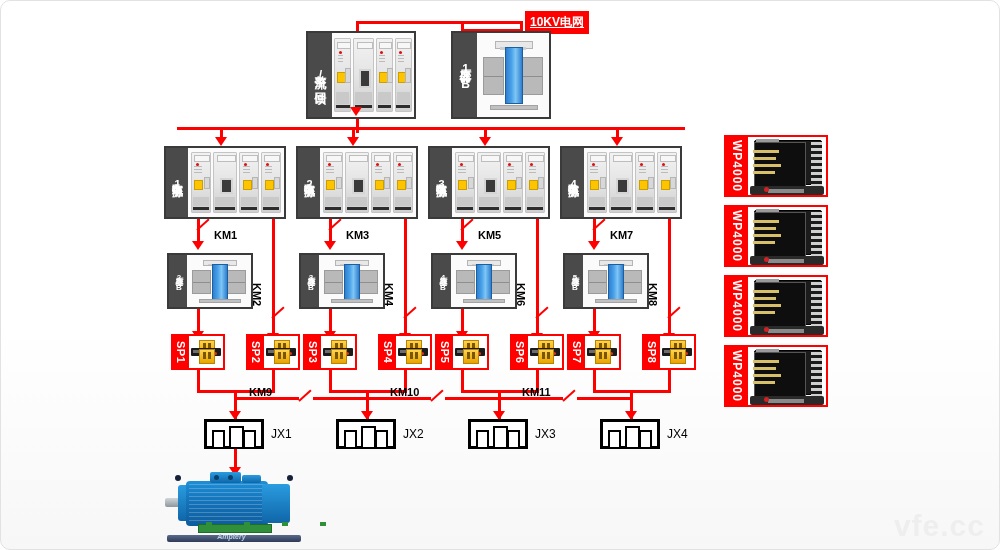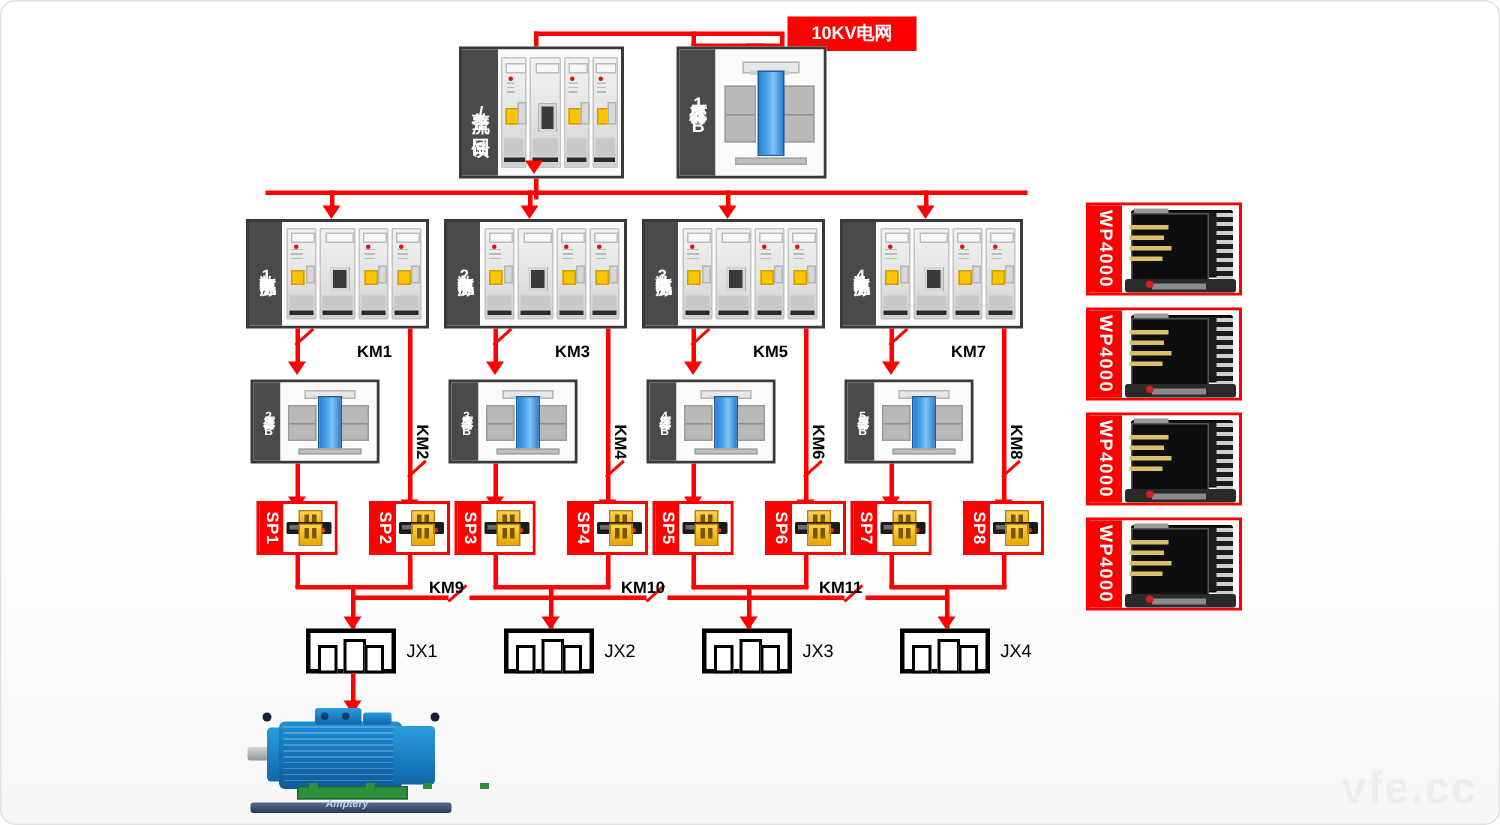--- a/index.html
+++ b/index.html
@@ -93,26 +93,26 @@
   .sp-cl.b{bottom:12%;left:calc(50% - 7px);}
   .sp-cl:before{content:"";position:absolute;top:2px;left:3px;width:3px;height:7px;background:#7a5600;}
   .sp-cl:after{content:"";position:absolute;top:2px;right:3px;width:3px;height:7px;background:#7a5600;}
 
   
   .jx{position:absolute;border:3px solid #000;background:#fff;box-sizing:border-box;}
   .jx-slot{position:absolute;border:2px solid #000;background:#fff;}
   .jx-name{position:absolute;font-size:12px;font-weight:normal;color:#000;white-space:nowrap;}
 
   
-  .km{position:absolute;font-size:11px;font-weight:bold;color:#000;white-space:nowrap;margin-left:24px;}
+  .km{position:absolute;font-size:11px;font-weight:bold;color:#000;white-space:nowrap;}
   .km.vert{writing-mode:vertical-rl;letter-spacing:0px;}
 
   .grid-tag{
     position:absolute;background:#ff0000;color:#fff;font-weight:bold;
-    font-size:12px;padding:3px 16px;white-space:nowrap;
+    font-size:12px;padding:3px 5px;white-space:nowrap;text-decoration:underline;
   }
 
   
   .mon{
     position:absolute;border:2px solid #ff0000;background:#fff;
     box-sizing:border-box;display:flex;
   }
   .mon-label{
     flex:0 0 22px;background:#ff0000;color:#fff;font-weight:bold;font-size:12px;
     display:flex;align-items:center;justify-content:center;
@@ -590,21 +590,21 @@
 
   <div class="wire wv" style="left:592px;top:369px;height:22px;"></div>
   <div class="wire wv" style="left:667px;top:369px;height:22px;"></div>
   <div class="wire wh" style="left:592px;top:389px;width:78px;"></div>
   <div class="wire wv" style="left:629px;top:389px;height:30px;"></div>
   <div class="arrow-d" style="left:624px;top:410px;"></div>
 
   <div class="wire wh" style="left:233px;top:396px;width:65px;"></div>
   <div class="sw" style="left:298px;top:399px;"></div>
   <div class="wire wh" style="left:312px;top:396px;width:53px;"></div>
-  <div class="km" style="left:261px;top:385px;">KM9</div>
+  <div class="km" style="left:248px;top:385px;">KM9</div>
 
   <div class="wire wh" style="left:365px;top:396px;width:65px;"></div>
   <div class="sw" style="left:430px;top:399px;"></div>
   <div class="wire wh" style="left:444px;top:396px;width:53px;"></div>
   <div class="km" style="left:389px;top:385px;">KM10</div>
 
   <div class="wire wh" style="left:497px;top:396px;width:65px;"></div>
   <div class="sw" style="left:562px;top:399px;"></div>
   <div class="wire wh" style="left:576px;top:396px;width:53px;"></div>
   <div class="km" style="left:521px;top:385px;">KM11</div>

